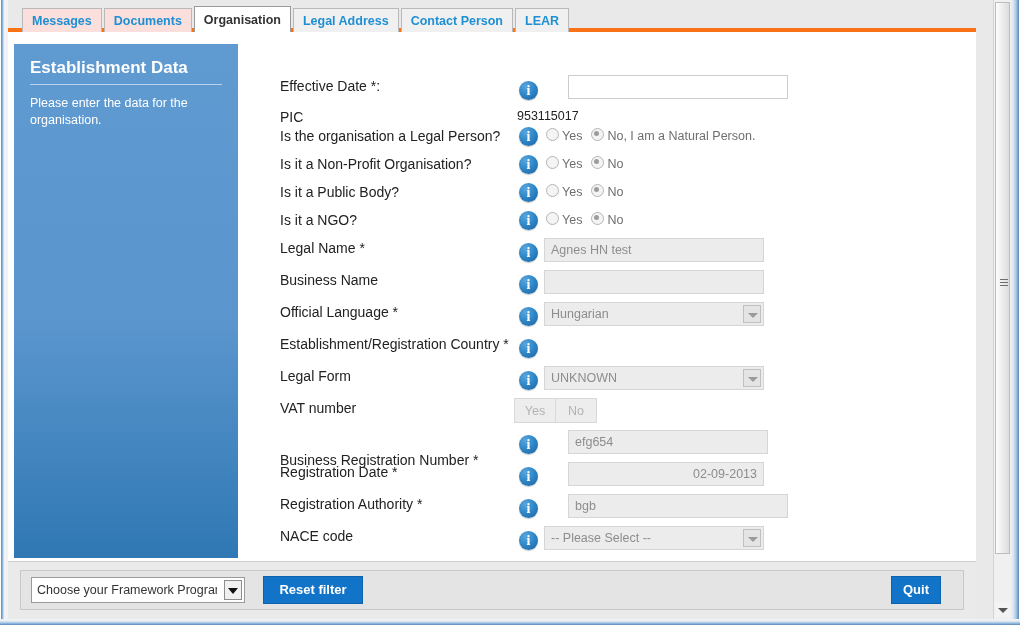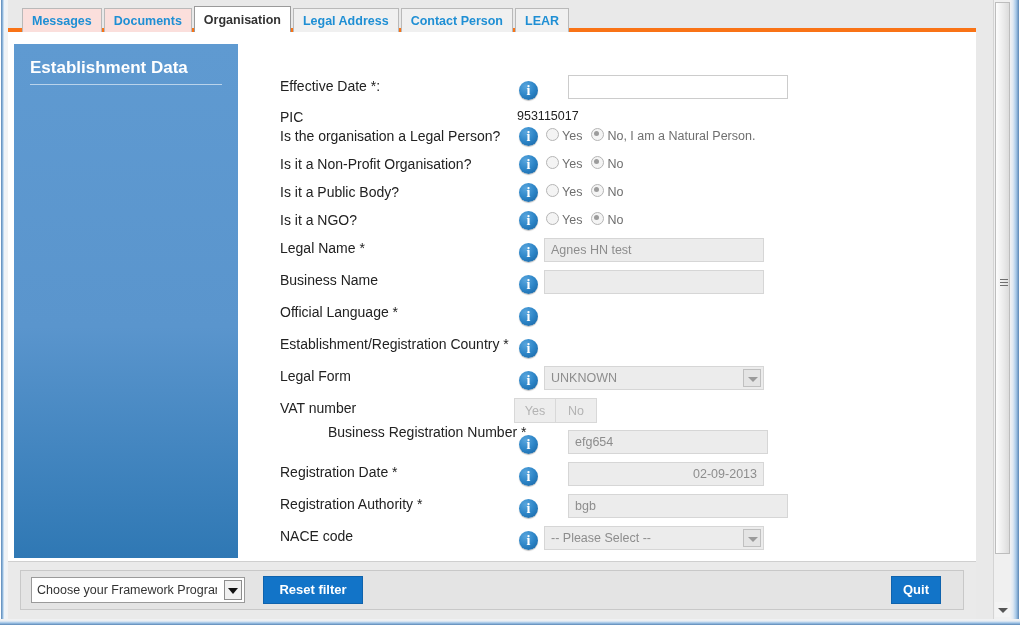--- a/index.html
+++ b/index.html
@@ -129,20 +129,21 @@
       <div class="tab plain">Contact Person</div>
       <div class="tab plain">LEAR</div>
     </div>
   </div>
 
   <div class="content">
 
     <div class="sidebar">
       <h2>Establishment Data</h2>
       <div class="rule"></div>
+      <p>Please enter the data for the organisation.</p>
     </div>
 
     <div class="form">
 
       <div class="lbl" style="top:46px;">Effective Date *:</div>
       <div class="info" style="left:271px;top:49px;"></div>
       <div class="fld enabled" style="left:320px;top:43px;width:220px;"></div>
 
       <div class="lbl" style="top:77px;">PIC</div>
       <div class="pic" style="left:269px;top:77px;">953115017</div>
@@ -174,36 +175,40 @@
       <div class="lbl" style="top:208px;">Legal Name *</div>
       <div class="info" style="left:271px;top:211px;"></div>
       <div class="fld disabled" style="left:296px;top:206px;width:220px;">Agnes HN test</div>
 
       <div class="lbl" style="top:240px;">Business Name</div>
       <div class="info" style="left:271px;top:243px;"></div>
       <div class="fld disabled" style="left:296px;top:238px;width:220px;"></div>
 
       <div class="lbl" style="top:272px;">Official Language *</div>
       <div class="info" style="left:271px;top:275px;"></div>
+      <div class="sel" style="left:296px;top:270px;width:220px;">
+        <span class="txt">Hungarian</span>
+        <span class="arrow"></span>
+      </div>
 
       <div class="lbl" style="top:304px;">Establishment/Registration Country *</div>
       <div class="info" style="left:271px;top:307px;"></div>
 
       <div class="lbl" style="top:336px;">Legal Form</div>
       <div class="info" style="left:271px;top:339px;"></div>
       <div class="sel" style="left:296px;top:334px;width:220px;">
         <span class="txt">UNKNOWN</span>
         <span class="arrow"></span>
       </div>
 
       <div class="lbl" style="top:368px;">VAT number</div>
       <div class="ynbtn" style="left:266px;top:366px;">Yes</div>
       <div class="ynbtn" style="left:307px;top:366px;">No</div>
 
-      <div class="lbl" style="top:392px;margin-left:48px;">Business Registration Number *</div>
+      <div class="lbl" style="top:420px;">Business Registration Number *</div>
       <div class="info" style="left:271px;top:403px;"></div>
       <div class="fld disabled" style="left:320px;top:398px;width:200px;">efg654</div>
 
       <div class="lbl" style="top:432px;">Registration Date *</div>
       <div class="info" style="left:271px;top:435px;"></div>
       <div class="fld disabled" style="left:320px;top:430px;width:196px;text-align:right;">02-09-2013</div>
 
       <div class="lbl" style="top:464px;">Registration Authority *</div>
       <div class="info" style="left:271px;top:467px;"></div>
       <div class="fld disabled" style="left:320px;top:462px;width:220px;">bgb</div>

